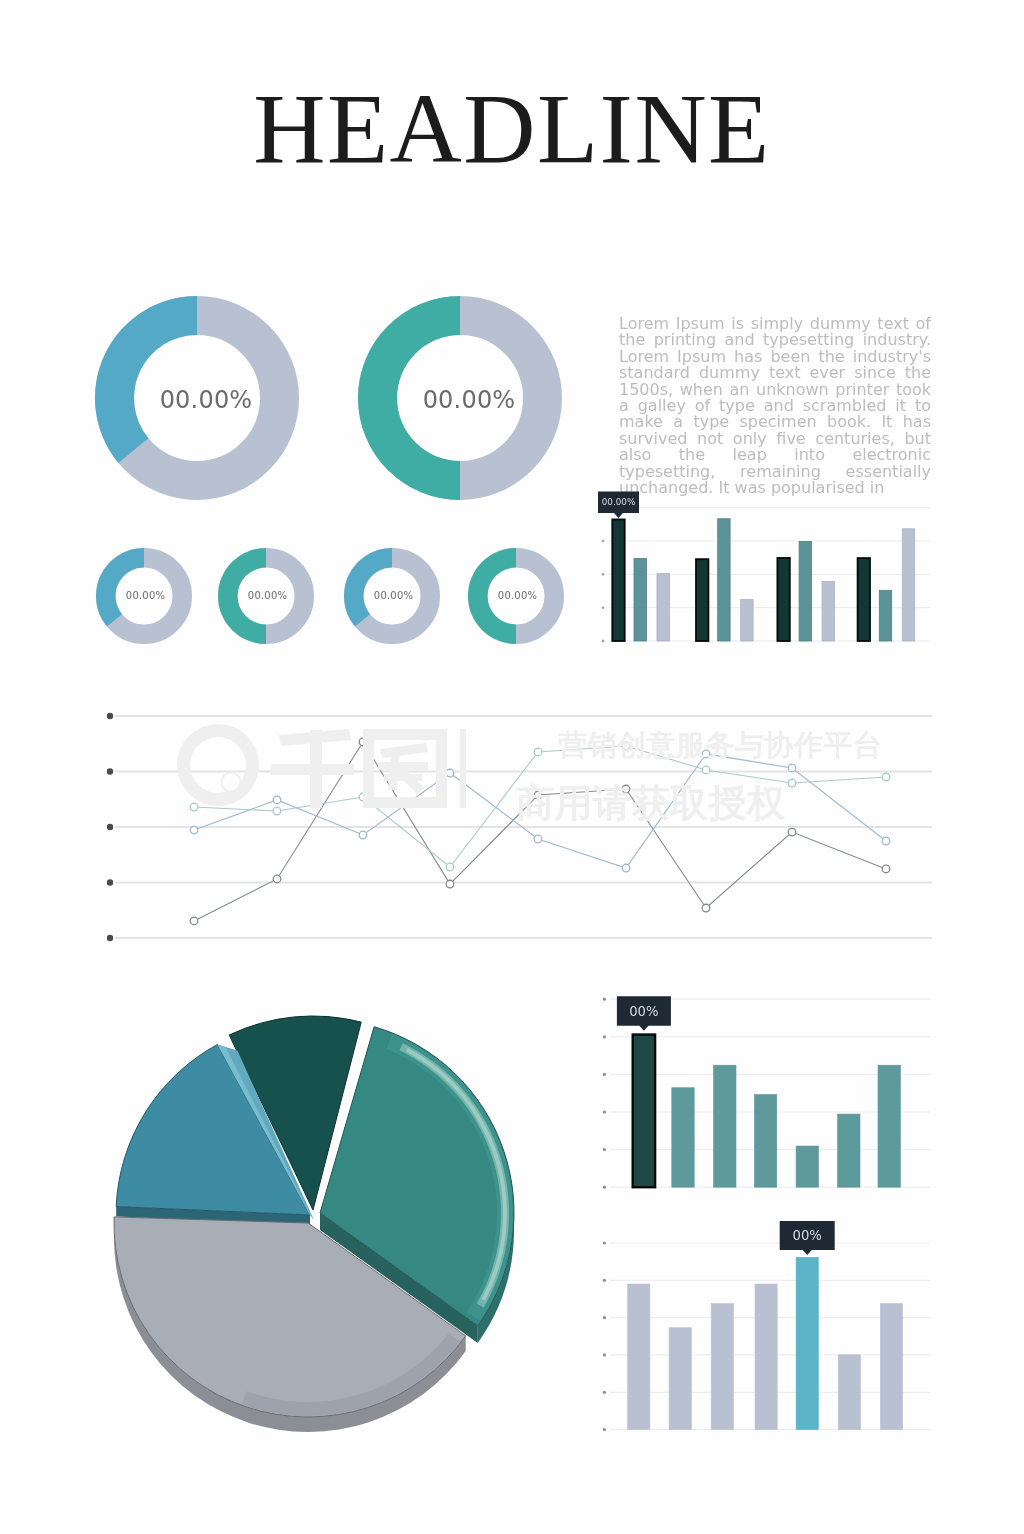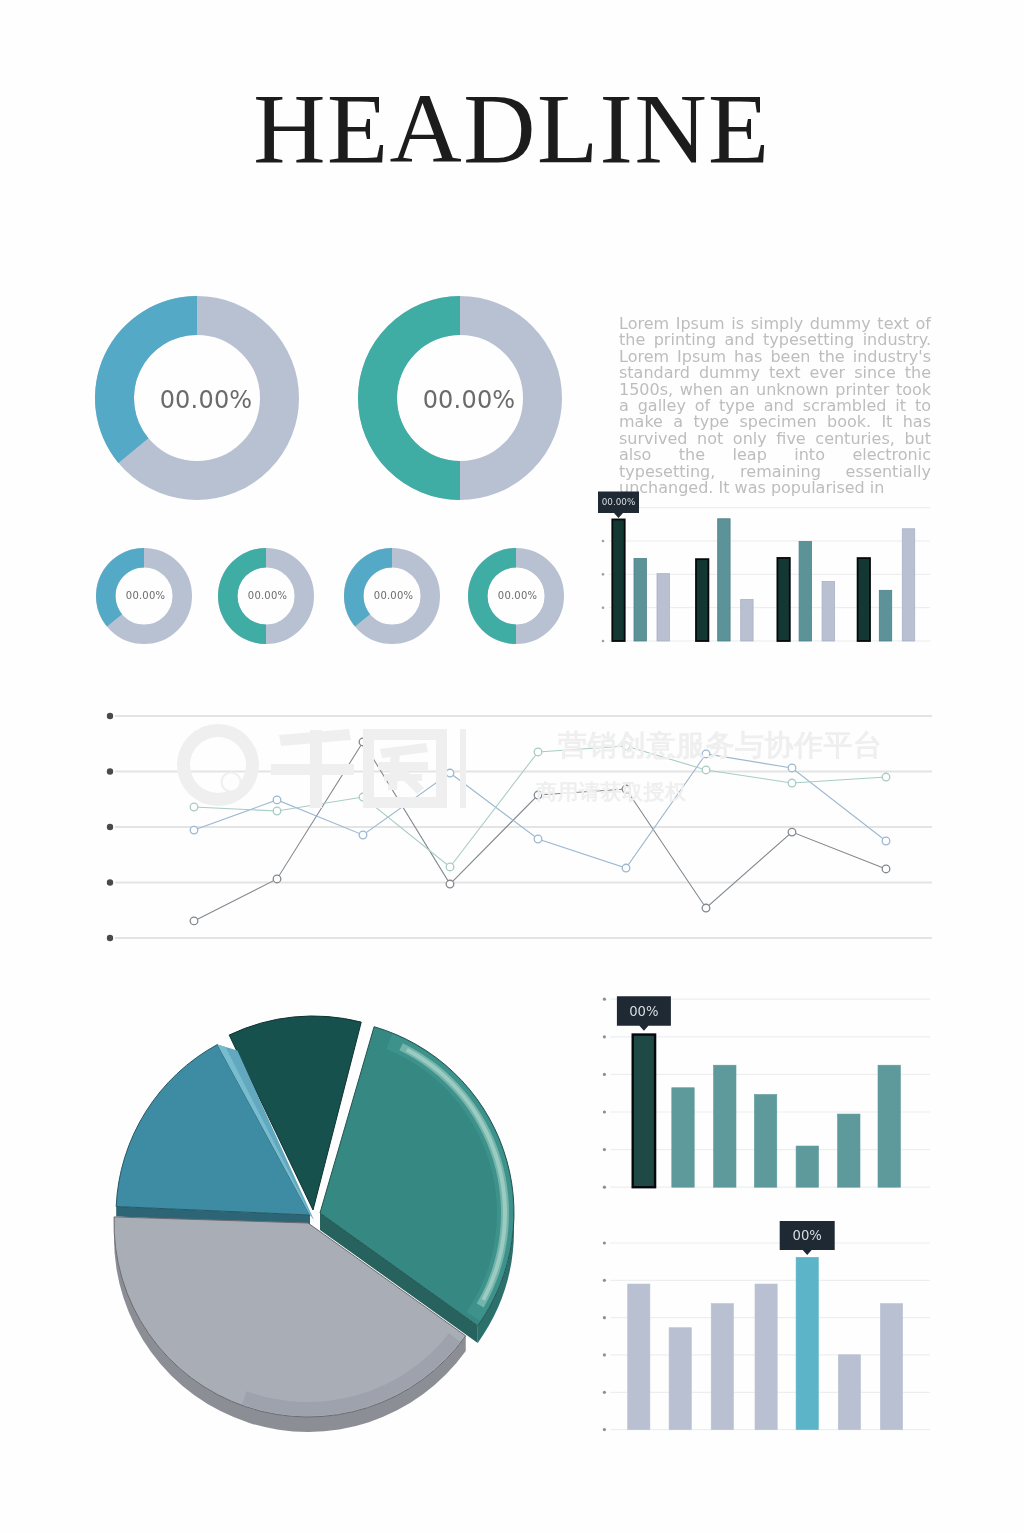--- a/index.html
+++ b/index.html
@@ -8,21 +8,21 @@
   body{width:1024px;height:1534px;background:#fefefe;font-family:"Liberation Sans",sans-serif;overflow:hidden;position:relative;}
   .page{position:absolute;inset:0;}
   .hl{position:absolute;left:0;right:0;text-align:center;font-family:"Liberation Serif",serif;}
   #headline{top:79px;font-size:100px;letter-spacing:1.5px;color:#1c1c1c;line-height:1;}
   #subhead{top:163px;font-size:62px;letter-spacing:1.4px;color:#222;line-height:1;}
   .abs{position:absolute;}
   .donut-label{position:absolute;text-align:center;color:#6b6b6b;font-family:"DejaVu Sans",sans-serif;}
   #watermark{position:absolute;left:0;top:0;width:1024px;height:1534px;pointer-events:none;}
   .wm-line{position:absolute;color:#efefef;font-family:"DejaVu Sans",sans-serif;font-weight:bold;white-space:nowrap;}
   #wm1{left:530px;top:726px;font-size:29px;letter-spacing:0.5px;margin-left:28px;}
-  #wm2{left:516px;top:778px;font-size:21px;letter-spacing:0.5px;margin-left:20px;}
+  #wm2{left:516px;top:778px;font-size:38px;letter-spacing:0.5px;}
   #para{position:absolute;left:619px;top:300px;width:312px;font-size:16px;line-height:16.4px;color:#bdbdbd;text-align:justify;font-family:"DejaVu Sans",sans-serif;}
 </style>
 </head>
 <body>
 
 <div class="page">
   <div class="hl" id="headline">HEADLINE</div>
   <p id="para">Lorem Ipsum is simply dummy text of the printing and typesetting industry. Lorem Ipsum has been the industry's standard dummy text ever since the 1500s, when an unknown printer took a galley of type and scrambled it to make a type specimen book. It has survived not only five centuries, but also the leap into electronic typesetting, remaining essentially unchanged. It was popularised in</p>
   <svg class="abs" id="svg-main" style="left:0;top:0;" width="1024" height="1534" viewBox="0 0 1024 1534">
       <g>

